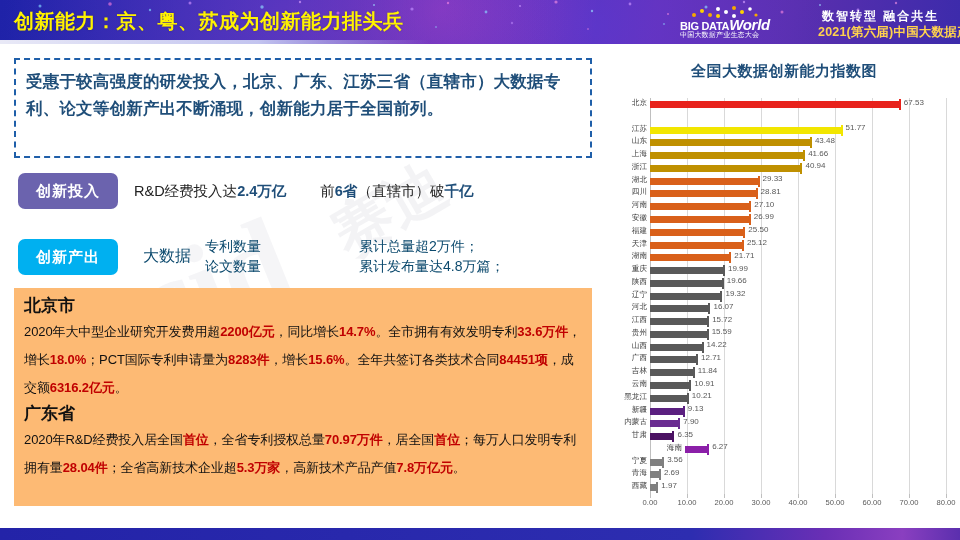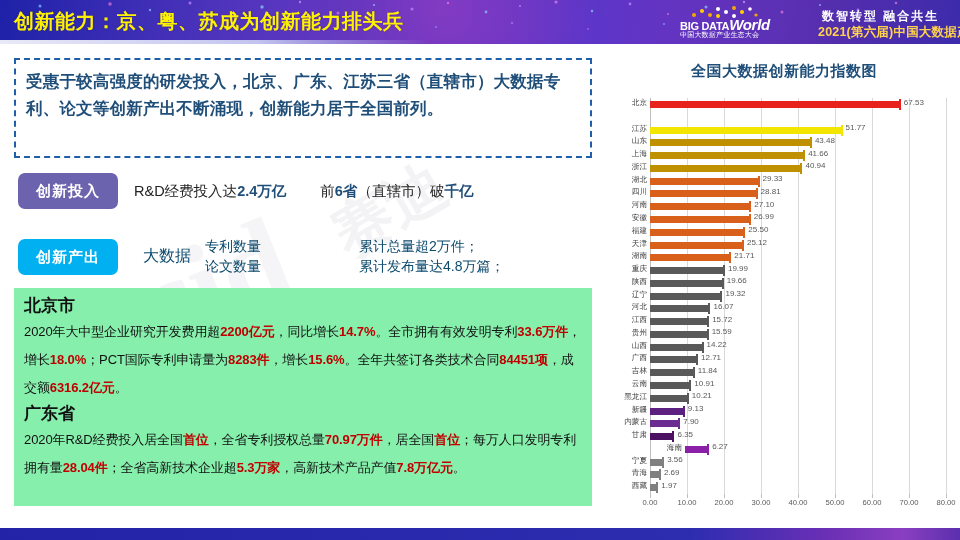--- a/index.html
+++ b/index.html
@@ -94,21 +94,21 @@
     position:absolute;left:143px;top:236px;width:440px;
     display:grid;grid-template-columns:62px 102px 1fr;
     align-items:center;font-size:14px;color:#0c4a6e;
   }
   .out-bd{grid-row:1 / span 2;font-size:16px;align-self:center;}
   .out-cell{line-height:20px;white-space:nowrap;}
   .out-val{line-height:20px;white-space:nowrap;padding-left:52px;}
 
   .detail-box{
     position:absolute;left:14px;top:288px;width:578px;height:218px;
-    background:#86efac;box-sizing:border-box;padding:6px 8px 0 10px;
+    background:#fdba74;box-sizing:border-box;padding:6px 8px 0 10px;
   }
   .dt-h{font-size:17px;font-weight:bold;color:#111;line-height:24px;}
   .dt-p{font-size:13px;color:#111;line-height:28px;letter-spacing:-.1px;}
   .dt-p b{color:#C00000;}
 
   
   .chart{
     position:absolute;left:612px;top:58px;width:344px;height:462px;
     background:#fff;
   }

